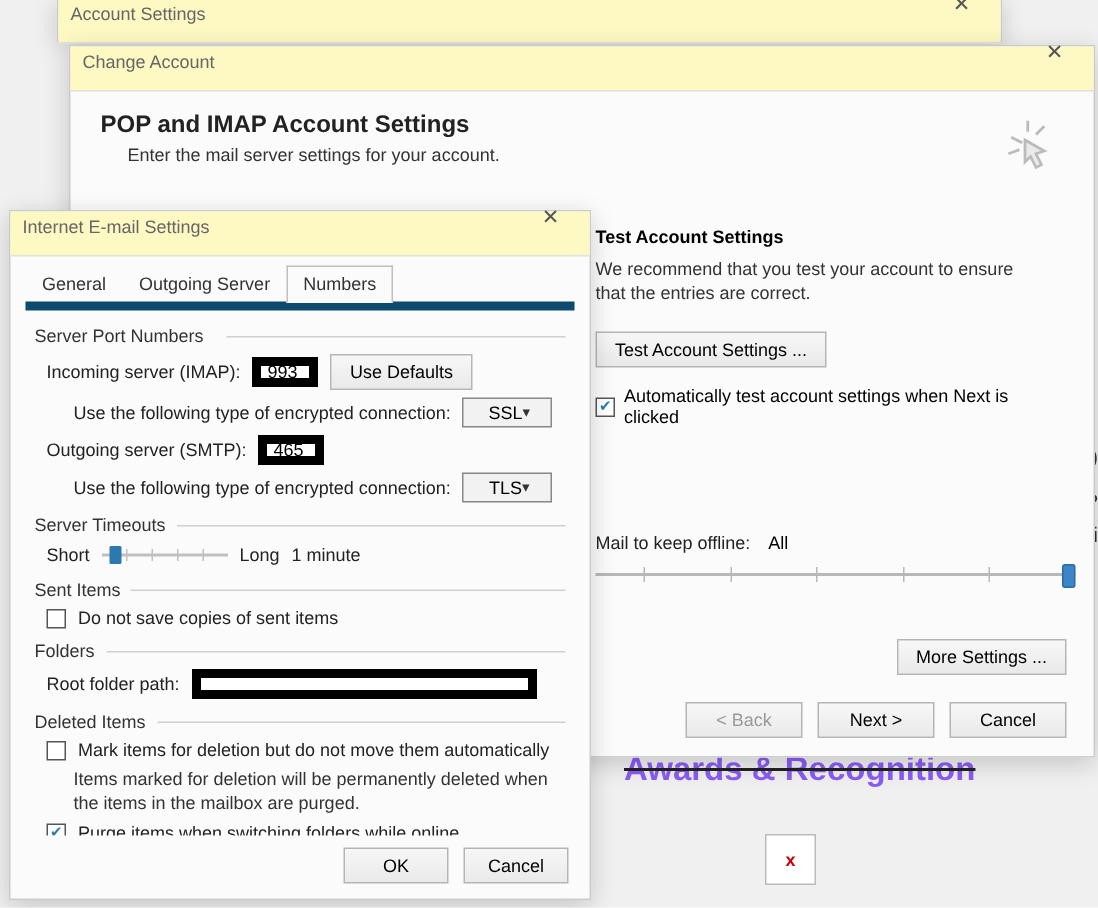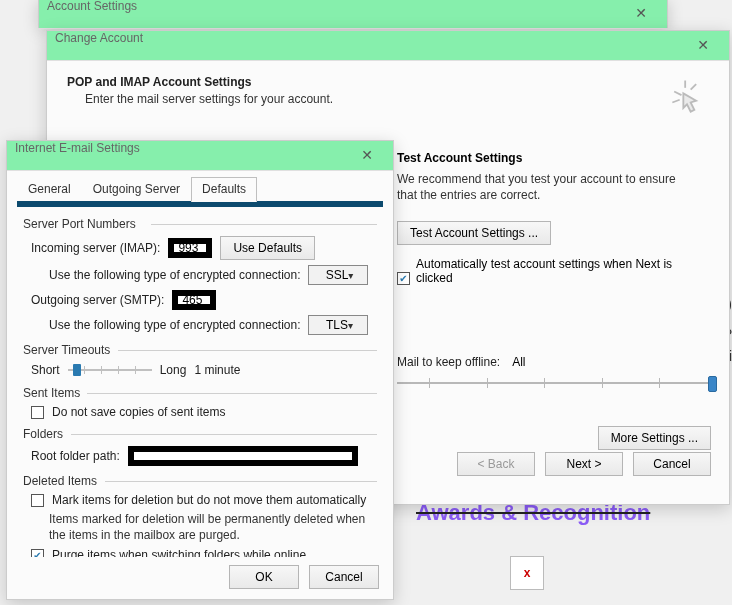--- a/index.html
+++ b/index.html
@@ -7,43 +7,43 @@
 
   .window {
     position: absolute;
     background: #fbfbfb;
     border: 1px solid #ccc;
     box-shadow: 0 4px 16px rgba(0,0,0,0.18);
   }
   .titlebar {
     height: 30px;
     display: flex;
-    align-items: flex-start;
-    padding: 0 8px;
+    align-items: flex-end;
+    padding: 12px 8px;
     color: #666;
-    background: #86efac;
+    background: #fef9c3;
     border-bottom: 1px solid #e0e0e0;
   }
   .titlebar .title { flex: 1; font-size: 12px; }
   .closex {
     width: 36px; height: 28px;
     display:flex; align-items:center; justify-content:center;
     font-size: 14px; color:#555;
     cursor:pointer;
   }
 
   
   #win-account-settings { left: 38px; top: -2px; width: 630px; height: 30px; }
 
   
   #win-change-account { left: 46px; top: 30px; width: 684px; height: 475px; }
   #win-change-account .body { padding: 14px 20px 10px 20px; position: relative; height: calc(100% - 30px);}
   .wizard-header { display:flex; justify-content:space-between; align-items:flex-start; }
   .wizard-header .texts { }
-  .wizard-header h3 { font-size: 12px; font-weight: bold; color:#222; margin-bottom:3px;}
+  .wizard-header h3 { font-size: 16px; font-weight: bold; color:#222; margin-bottom:3px;}
   .wizard-header .sub { color:#333; padding-left: 18px;}
   .cursor-icon { width:44px; height:44px; position:relative; opacity:.55; }
   .cursor-icon svg{width:100%;height:100%;}
 
   .inner-panel {
     position:absolute;
     left: 12px; right:12px; top: 90px; bottom: 60px;
     border:1px solid #d5d5d5;
     background:#fff;
     padding: 12px 18px;
@@ -52,37 +52,37 @@
   .tas h4 { font-weight:bold; font-size:12px; margin-bottom:6px;}
   .tas p { color:#333; line-height:1.35; margin-bottom:18px; max-width: 300px;}
   .btn {
     display:inline-block;
     background: linear-gradient(#f7f7f7,#e9e9e9);
     border:1px solid #b5b5b5;
     padding: 4px 12px;
     cursor:pointer;
     font-size:12px;
   }
-  .chk { display:flex; align-items:flex-end; gap:6px; margin-top:12px;}
+  .chk { display:flex; align-items:center; gap:6px; margin-top:12px;}
   .checkbox {
     width:13px; height:13px; border:1px solid #555; background:#fff;
     display:inline-flex; align-items:center; justify-content:center;
     font-size:10px; color:#2a7ab0; flex-shrink:0; margin-top:1px;
   }
   .checkbox.checked::after{content:"✔"; font-size:10px; line-height:1;}
   .slider-row{display:flex; align-items:center; gap:12px; margin-top:48px;}
   .slider-track{position:relative; flex:1; height:20px;}
   .slider-line{position:absolute; left:0; right:0; top:9px; height:2px; background:#b8b8b8;}
   .slider-tick{position:absolute; top:5px; width:1px; height:10px; background:#b8b8b8;}
   .slider-thumb{
     position:absolute; top:3px; width:9px; height:16px;
     background:#3a86c8; border:1px solid #2a6aa0; border-radius:2px;
   }
   .wizard-footer{
-    position:absolute; right:18px; bottom: 28px; display:flex; gap:10px;
+    position:absolute; right:18px; bottom: 12px; display:flex; gap:10px;
   }
   .wizard-footer .btn{min-width:78px; text-align:center;}
   .btn.disabled{color:#999;}
   .more-settings{ position:absolute; right:18px; bottom:54px;}
 
   
   #win-inet { left: 6px; top: 140px; width: 388px; height: 460px; background:#fbfbfb;}
   #win-inet .body { padding: 6px 10px 10px 10px; height:calc(100% - 30px); display:flex; flex-direction:column;}
   .tabs { display:flex; border-bottom:6px solid #0c4a6e; }
   .tab {
@@ -211,21 +211,21 @@
 
 <div id="win-inet" class="window">
   <div class="titlebar">
     <span class="title">Internet E-mail Settings</span>
     <span class="closex">✕</span>
   </div>
   <div class="body">
     <div class="tabs">
       <div class="tab">General</div>
       <div class="tab">Outgoing Server</div>
-      <div class="tab active">Defaults</div>
+      <div class="tab active">Numbers</div>
     </div>
     <div class="tabpanel">
 
       <div class="group">
         <div class="group-label" style="--lw:128px">Server Port Numbers</div>
         <div class="row">
           <span class="label">Incoming server (IMAP):</span>
           <input class="text num" value="993" style="">
           <button class="btn">Use Defaults</button>
         </div>

